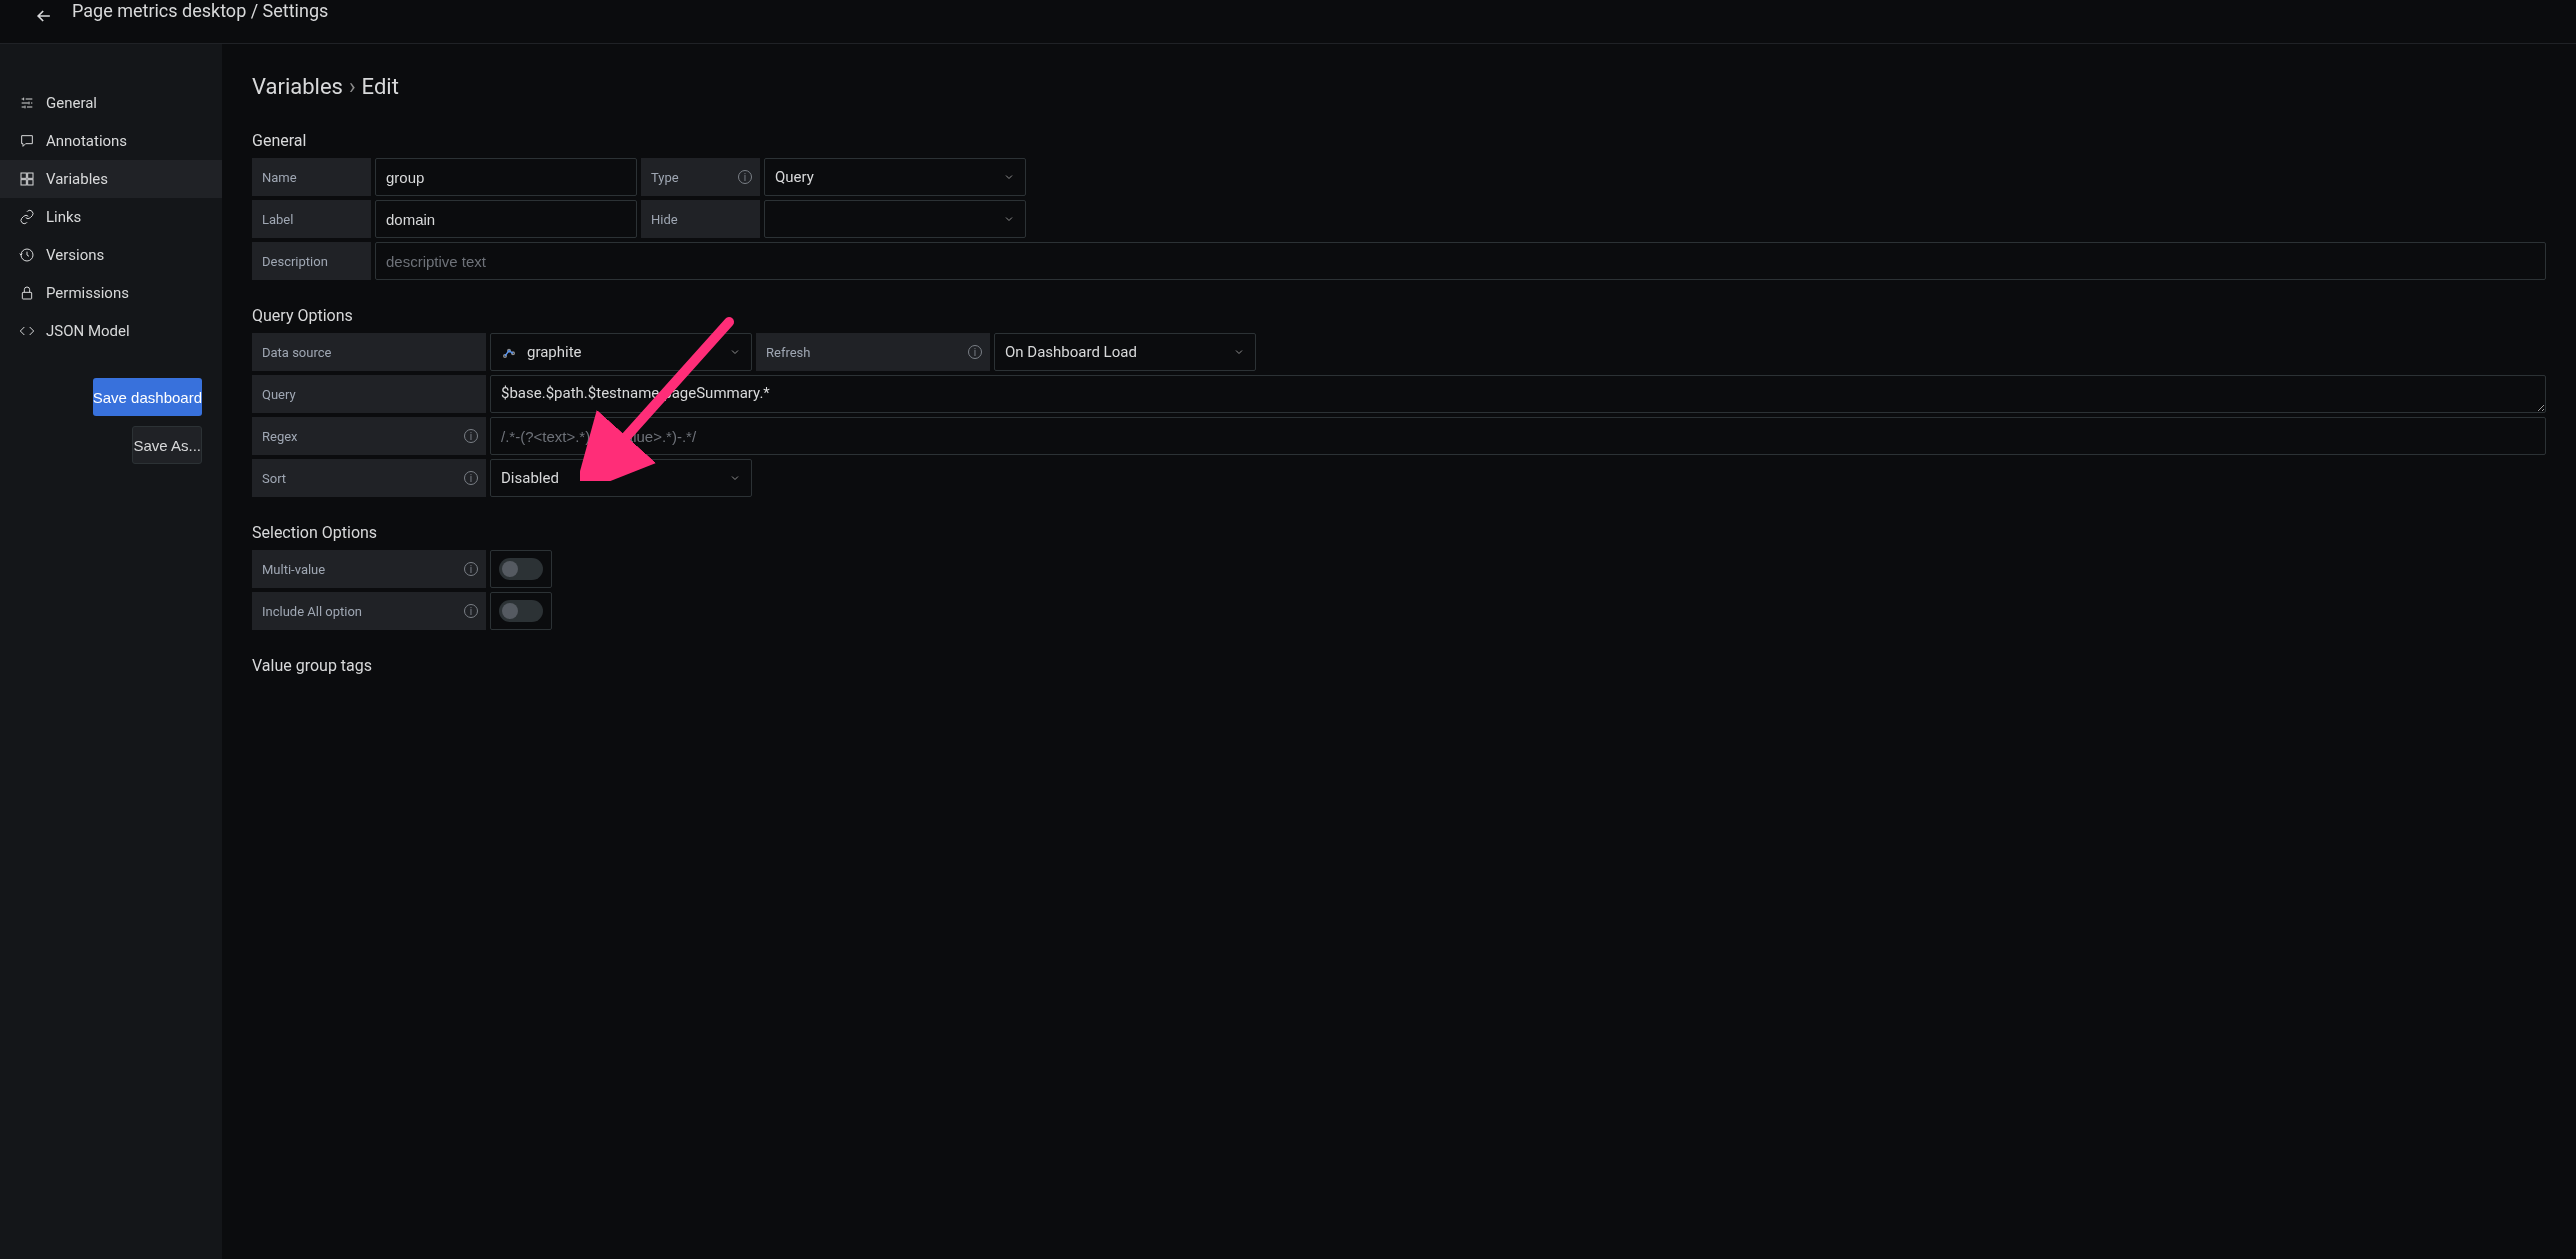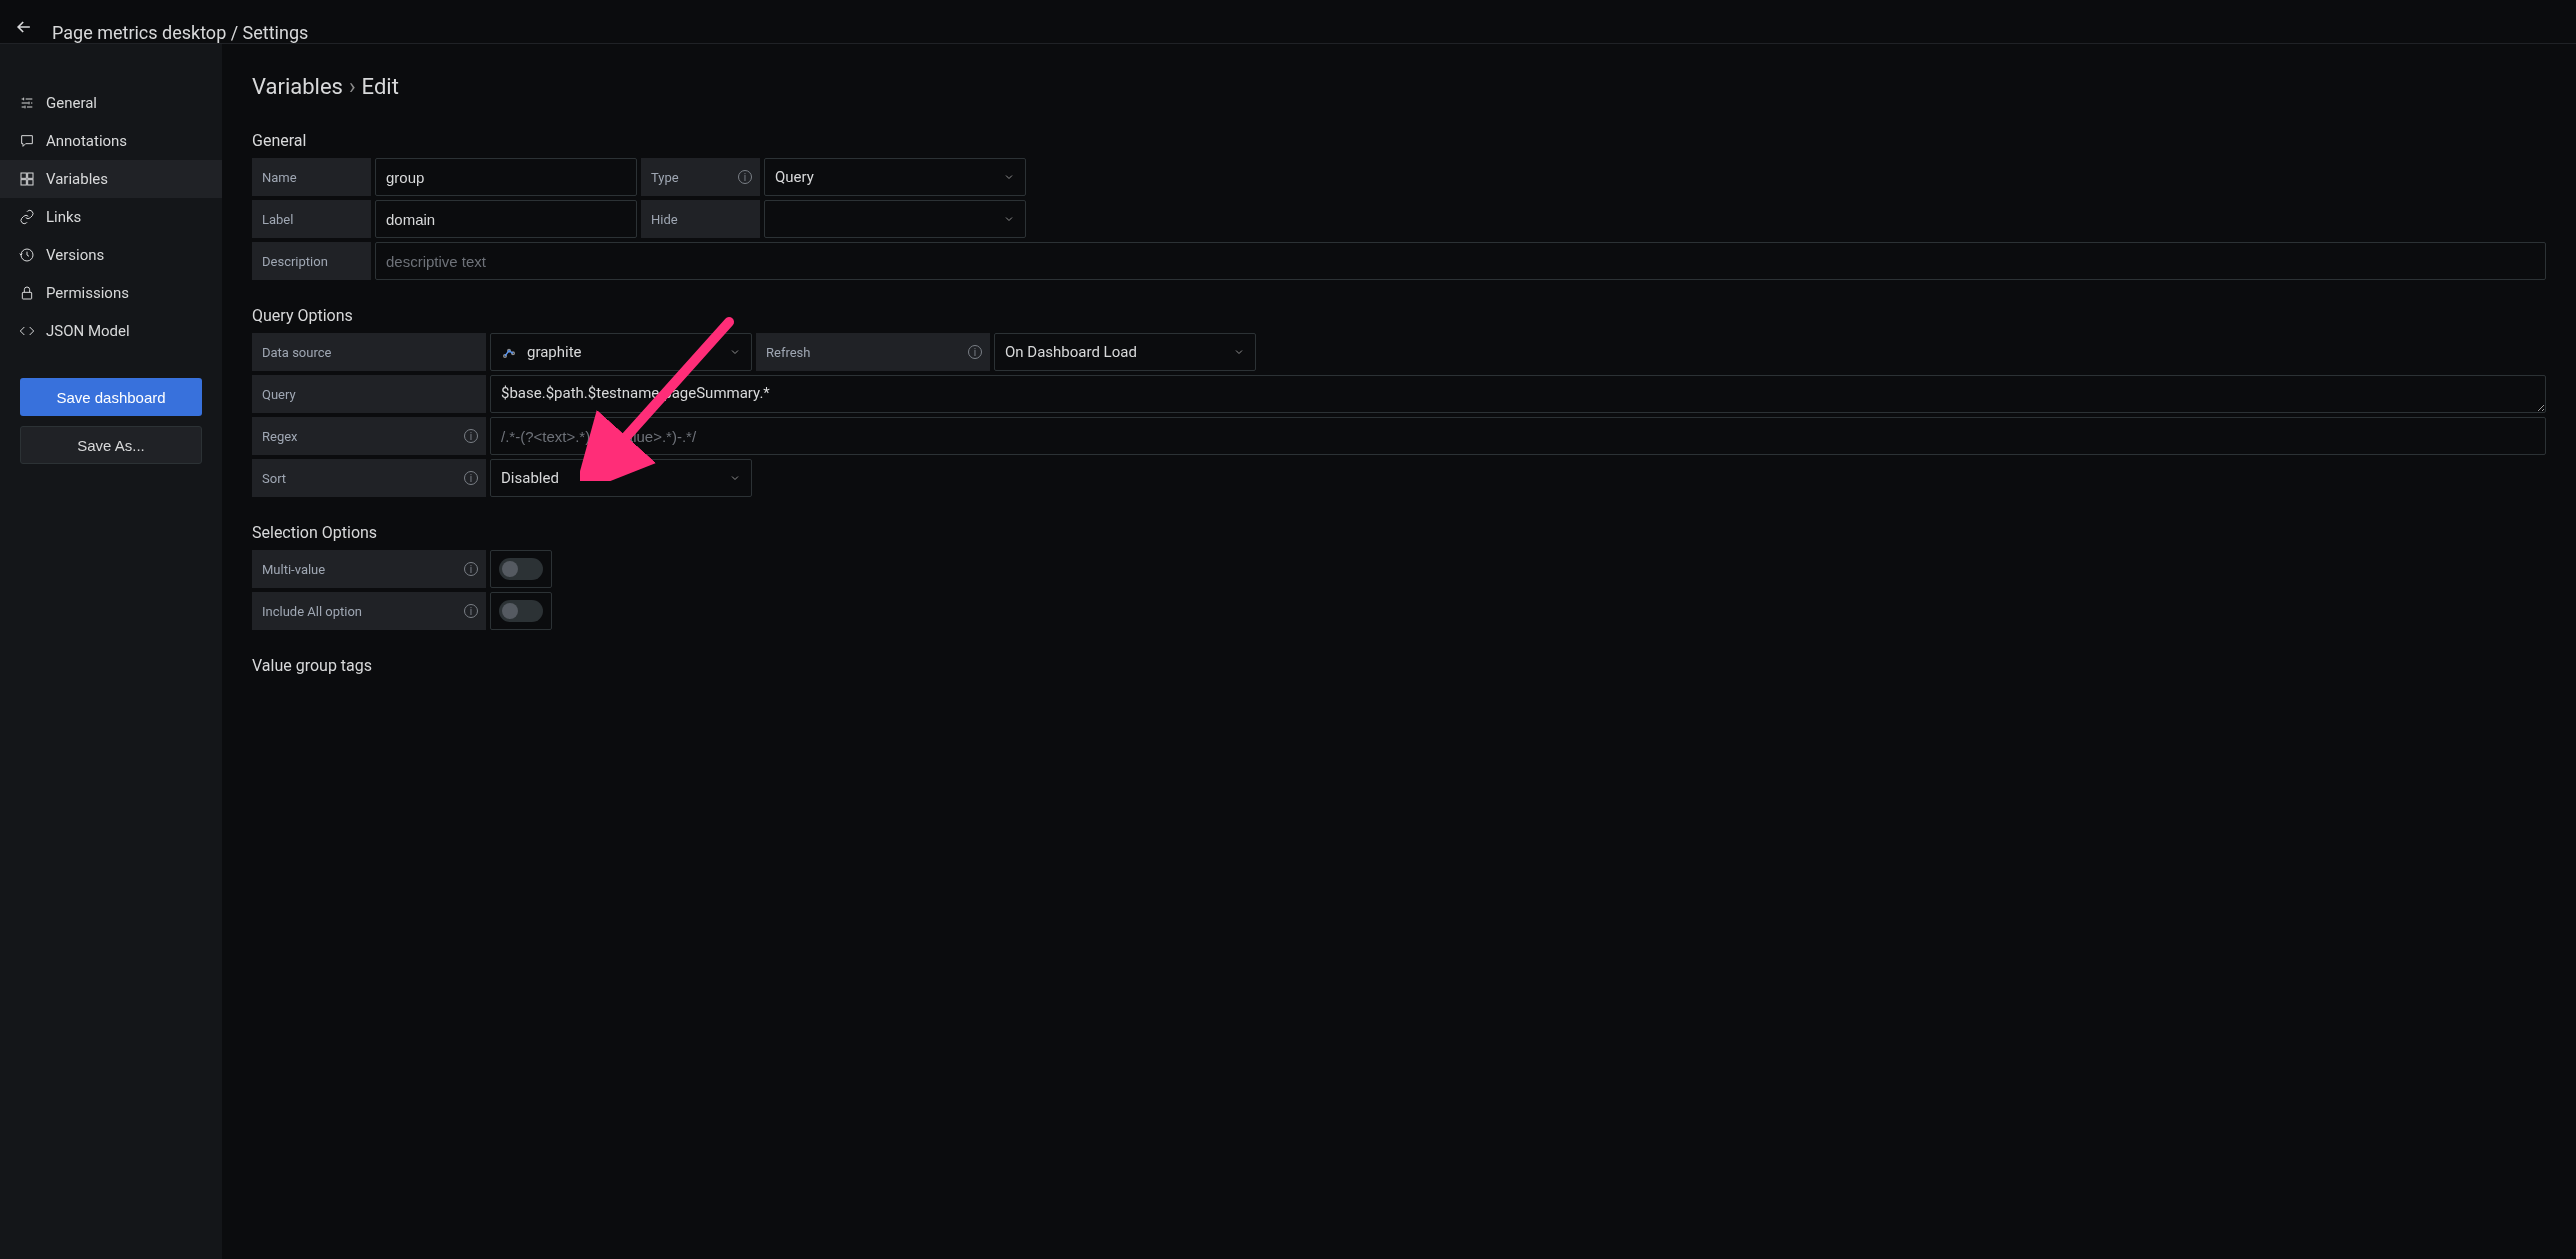--- a/index.html
+++ b/index.html
@@ -8,23 +8,23 @@
   background: #0b0c0e;
   color: #d8d9da;
   font-family: -apple-system, BlinkMacSystemFont, "Segoe UI", Roboto, Helvetica, Arial, sans-serif;
   font-size: 14px;
   overflow-x: hidden;
 }
 
 
 .top-header {
   display: flex;
-  align-items: flex-end;
+  align-items: flex-start;
   height: 44px;
-  padding: 0 8px;
+  padding: 0 28px;
   background: #0b0c0e;
   border-bottom: 1px solid #202226;
 }
 .back-btn {
   width: 32px; height: 32px;
   display: flex; align-items: center; justify-content: center;
   cursor: pointer;
   margin-right: 12px;
 }
 .back-btn svg { width: 20px; height: 20px; fill: none; stroke: #d8d9da; stroke-width: 2; }
@@ -54,21 +54,21 @@
   cursor: pointer;
   color: #d8d9da;
   font-size: 15px;
 }
 .sidebar li.active {
   background: #202226;
 }
 .sidebar .icon { width: 18px; height: 18px; display: inline-flex; align-items: center; justify-content: center; }
 .sidebar .icon svg { width: 16px; height: 16px; fill: none; stroke: #d8d9da; stroke-width: 1.5; }
 
-.sidebar-actions { padding: 28px 20px; display: flex; flex-direction: column; gap: 10px; }
+.sidebar-actions { padding: 28px 20px; display: flex; flex-direction: column; gap: 10px; align-items: flex-end; }
 .btn {
   height: 38px;
   border-radius: 3px;
   border: none;
   cursor: pointer;
   font-size: 15px;
   font-weight: 500;
 }
 .btn-primary { background: #3871dc; color: #fff; }
 .btn-secondary { background: #202226; color: #d8d9da; border: 1px solid #2c3235; }

